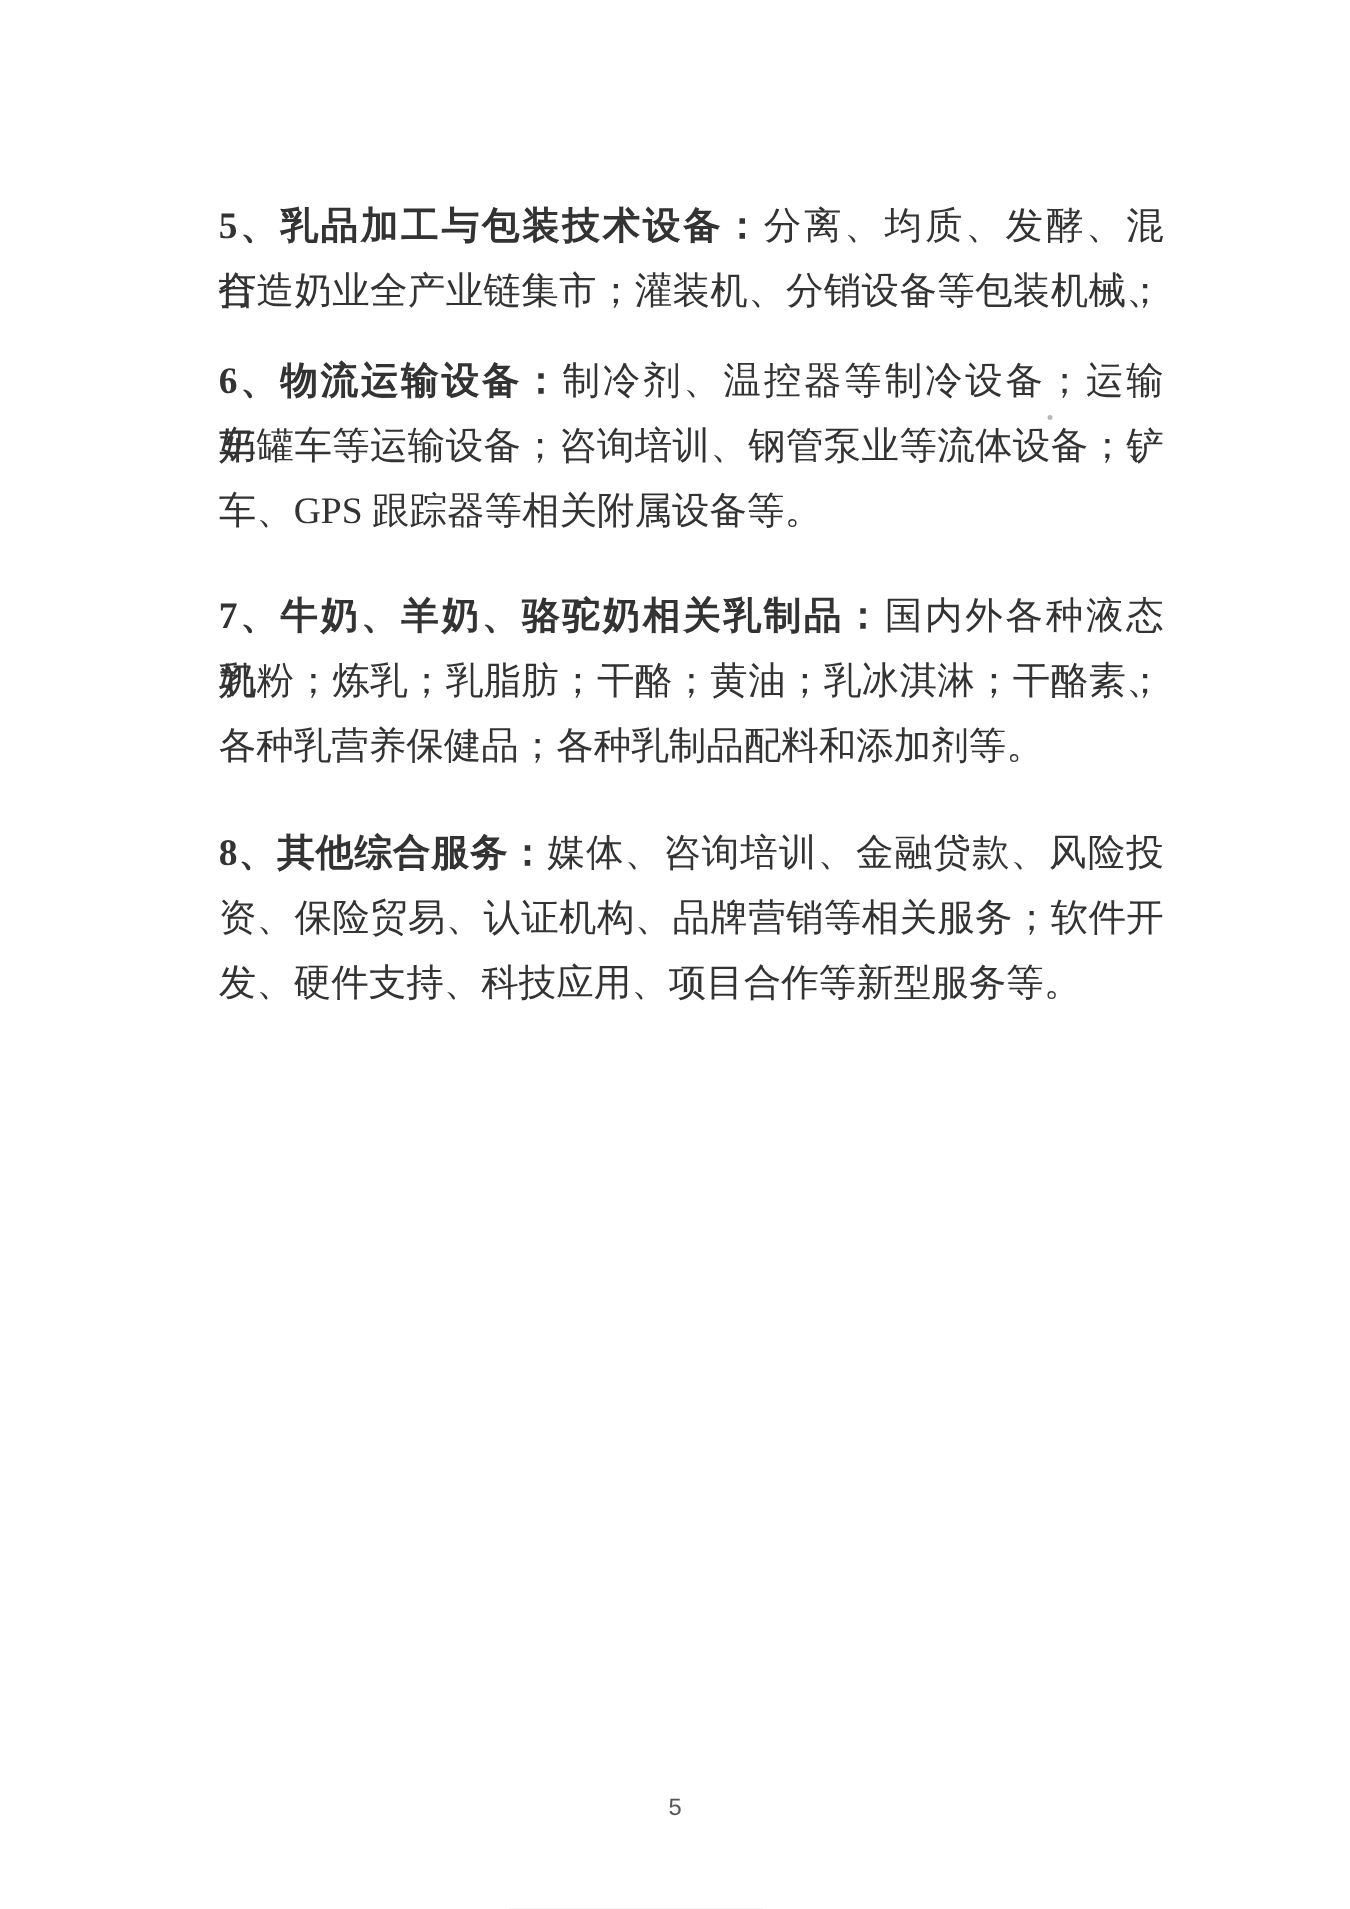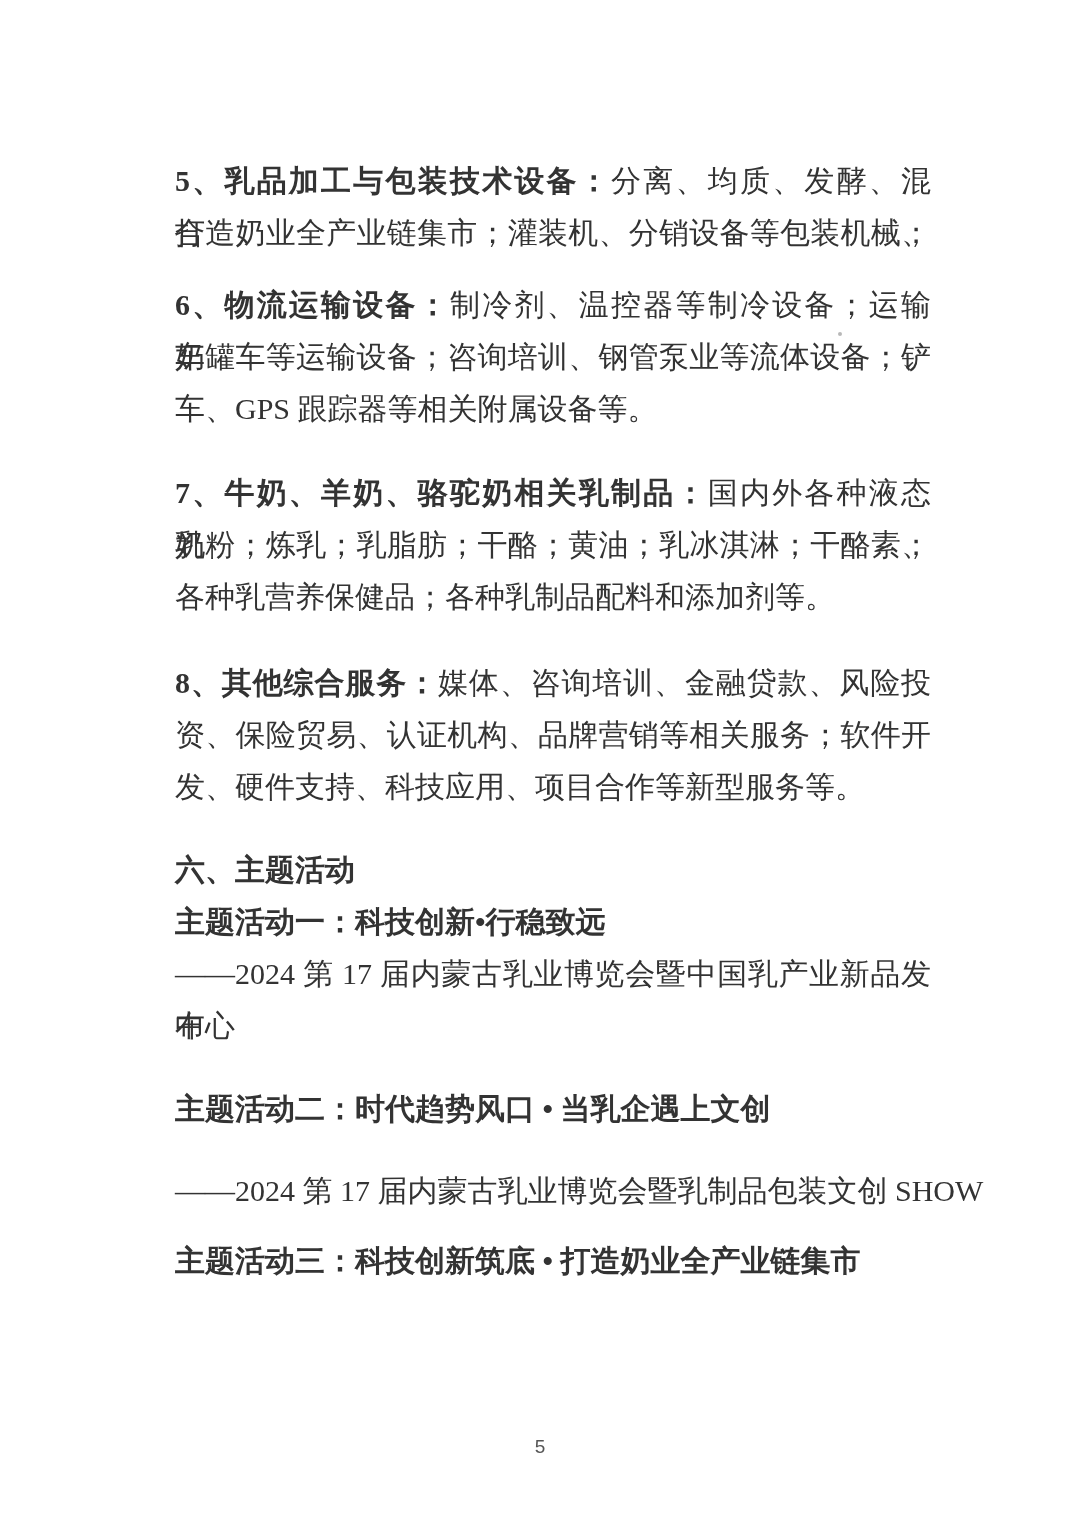--- a/index.html
+++ b/index.html
@@ -85,29 +85,20 @@
       <span class="line jline">乳粉；炼乳；乳脂肪；干酪；黄油；乳冰淇淋；干酪素、</span>
       <span class="line">各种乳营养保健品；各种乳制品配料和添加剂等。</span>
     </div>
 
     <div class="para mb-p8">
       <span class="line jline"><b>8、其他综合服务：</b><span>媒体、咨询培训、金融贷款、风险投</span></span>
       <span class="line jline">资、保险贸易、认证机构、品牌营销等相关服务；软件开</span>
       <span class="line">发、硬件支持、科技应用、项目合作等新型服务等。</span>
     </div>
 
-    <div class="para">
-      <span class="line heading">六、主题活动</span>
-      <span class="line heading">主题活动一：科技创新•行稳致远</span>
-      <span class="line jline">——2024 第 17 届内蒙古乳业博览会暨中国乳产业新品发布</span>
-      <span class="line mb-act1">中心</span>
-      <span class="line heading mb-act2">主题活动二：时代趋势风口 • 当乳企遇上文创</span>
-      <span class="line mb-show">——2024 第 17 届内蒙古乳业博览会暨乳制品包装文创 SHOW</span>
-      <span class="line heading">主题活动三：科技创新筑底 • 打造奶业全产业链集市</span>
-    </div>
 
   </div>
 
   <div class="speck"></div>
 
   <div class="page-number">5</div>
 
 </div>
 
 </body></html>

